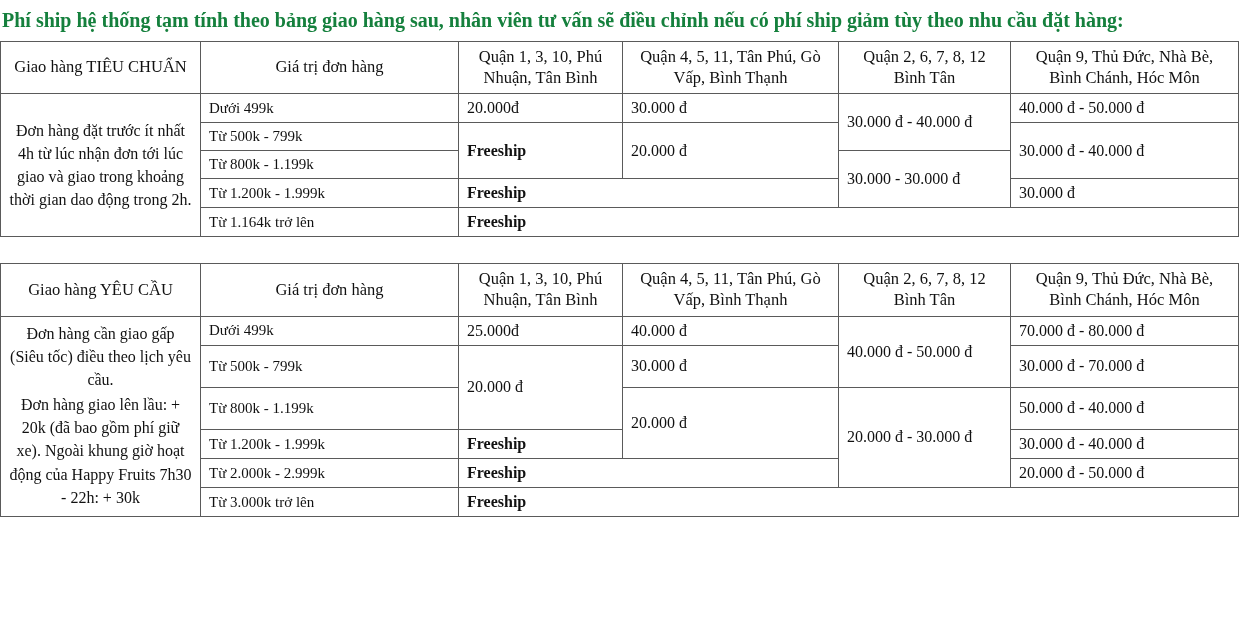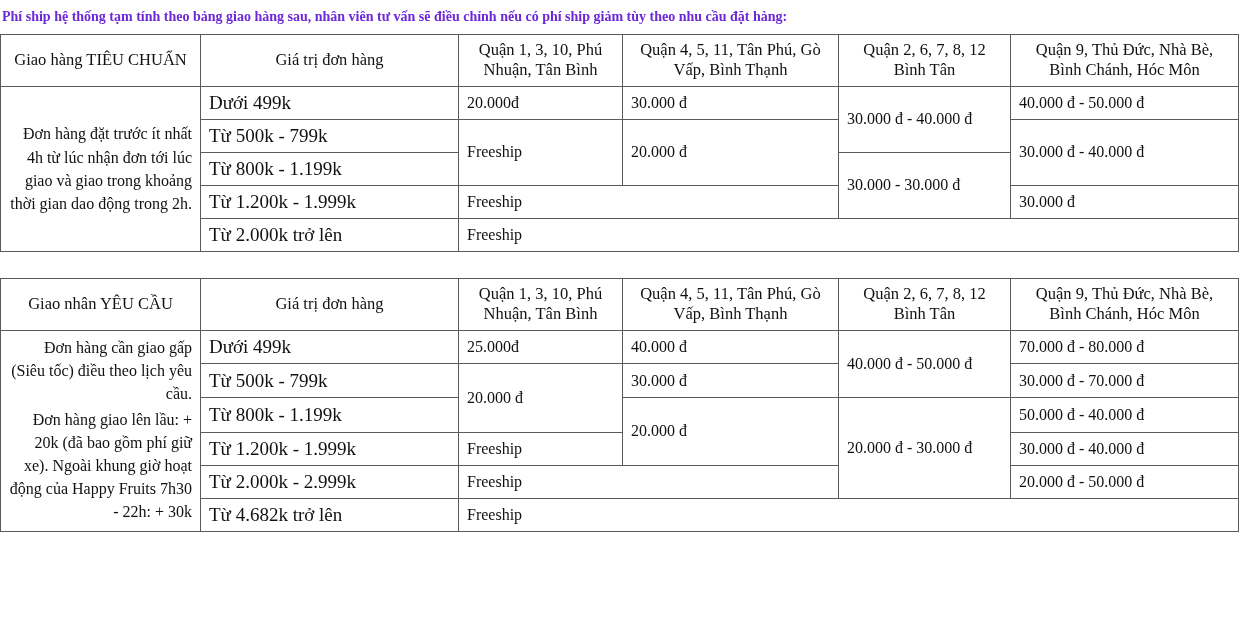--- a/index.html
+++ b/index.html
@@ -14,23 +14,23 @@
     color: #111111;
     overflow: hidden;
   }
   .page {
     width: 1240px;
     box-sizing: border-box;
     padding: 0;
   }
   .intro {
     font-family: "Liberation Serif", serif;
-    font-size: 14px;
-    font-weight: bold;
-    color: #6d28d9;
+    font-size: 20px;
+    font-weight: bold;
+    color: #15803d;
     padding: 8px 0 8px 2px;
     line-height: 1.25;
     white-space: nowrap;
   }
   table.ship {
     border-collapse: collapse;
     width: 1144px;
     table-layout: fixed;
     font-size: 16px;
   }
@@ -44,38 +44,38 @@
   .hdr {
     font-weight: bold;
     text-align: center;
     line-height: 1.25;
     font-size: 16.5px;
     padding: 10px 8px;
   }
   .desc {
     font-size: 16px;
     line-height: 1.45;
-    text-align: right;
+    text-align: center;
     vertical-align: top;
     padding-top: 10px;
   }
   .desc p {
     margin: 0 0 2px 0;
   }
   .tier {
     font-weight: bold;
     text-align: left;
     padding-left: 10px;
-    font-size: 19px;
+    font-size: 15px;
   }
   .val {
     font-size: 16px;
   }
   .val.bold {
-    font-weight: normal;
+    font-weight: bold;
   }
   .spacer {
     height: 26px;
   }
   col.c1 { width: 200px; }
   col.c2 { width: 258px; }
   col.c3 { width: 164px; }
   col.c4 { width: 216px; }
   col.c5 { width: 172px; }
   col.c6 { width: 228px; }
@@ -127,40 +127,40 @@
         <td class="val" rowspan="2">30.000 - 30.000 đ</td>
       </tr>
 
       <tr>
         <td class="tier">Từ 1.200k - 1.999k</td>
         <td class="val bold" colspan="2">Freeship</td>
         <td class="val">30.000 đ</td>
       </tr>
 
       <tr>
-        <td class="tier">Từ 2.000k trở lên</td>
+        <td class="tier">Từ 1.164k trở lên</td>
         <td class="val bold" colspan="4">Freeship</td>
       </tr>
     </tbody>
   </table>
 
   <div class="spacer"></div>
 
   <table class="ship">
     <colgroup>
       <col class="c1">
         <col class="c2">
         <col class="c3">
         <col class="c4">
         <col class="c5">
         <col class="c6">
     </colgroup>
     <tbody>
       <tr>
-        <td class="hdr">Giao nhân YÊU CẦU</td>
+        <td class="hdr">Giao hàng YÊU CẦU</td>
         <td class="hdr">Giá trị đơn hàng</td>
         <td class="hdr">Quận 1, 3, 10, Phú Nhuận, Tân Bình</td>
         <td class="hdr">Quận 4, 5, 11, Tân Phú, Gò Vấp, Bình Thạnh</td>
         <td class="hdr">Quận 2, 6, 7, 8, 12 Bình Tân</td>
         <td class="hdr">Quận 9, Thủ Đức, Nhà Bè, Bình Chánh, Hóc Môn</td>
       </tr>
 
       <tr>
         <td class="desc" rowspan="6">
           <p>Đơn hàng cần giao gấp (Siêu tốc) điều theo lịch yêu cầu.</p>
@@ -193,19 +193,19 @@
         <td class="val">30.000 đ - 40.000 đ</td>
       </tr>
 
       <tr>
         <td class="tier">Từ 2.000k - 2.999k</td>
         <td class="val bold" colspan="2">Freeship</td>
         <td class="val">20.000 đ - 50.000 đ</td>
       </tr>
 
       <tr>
-        <td class="tier">Từ 4.682k trở lên</td>
+        <td class="tier">Từ 3.000k trở lên</td>
         <td class="val bold" colspan="4">Freeship</td>
       </tr>
     </tbody>
   </table>
 
 </div>
 
 </body></html>

